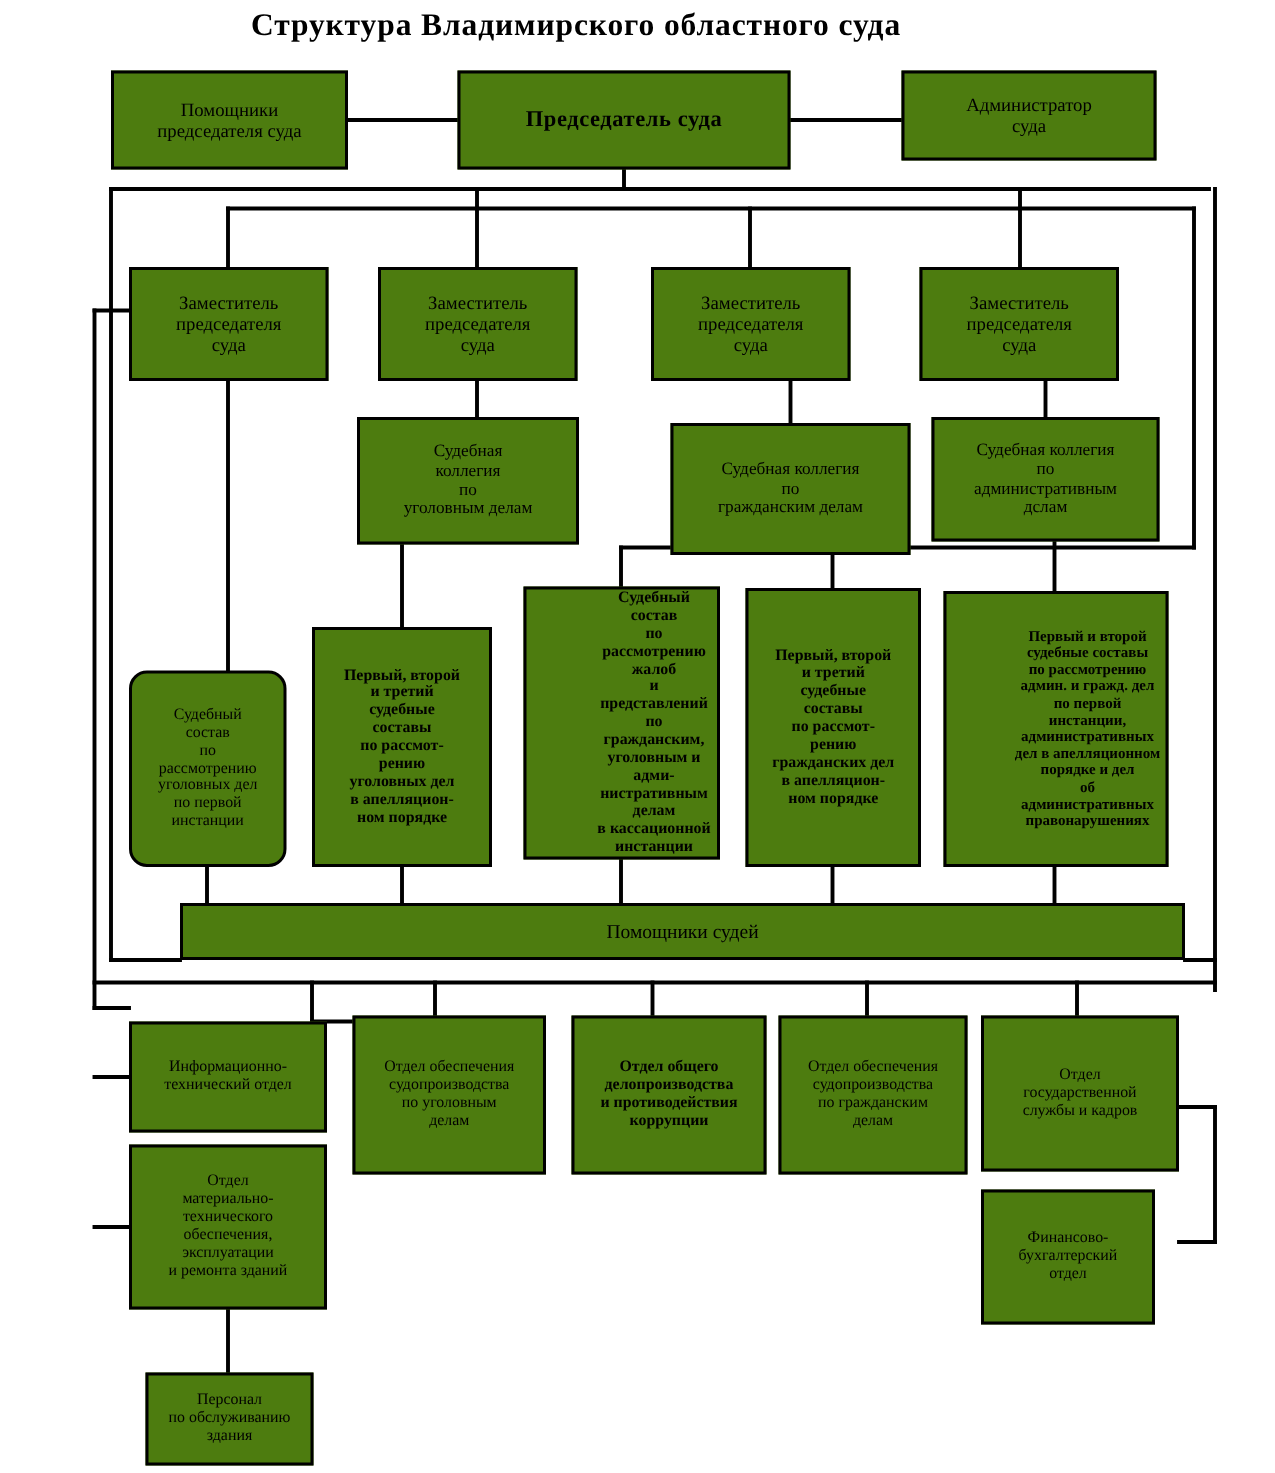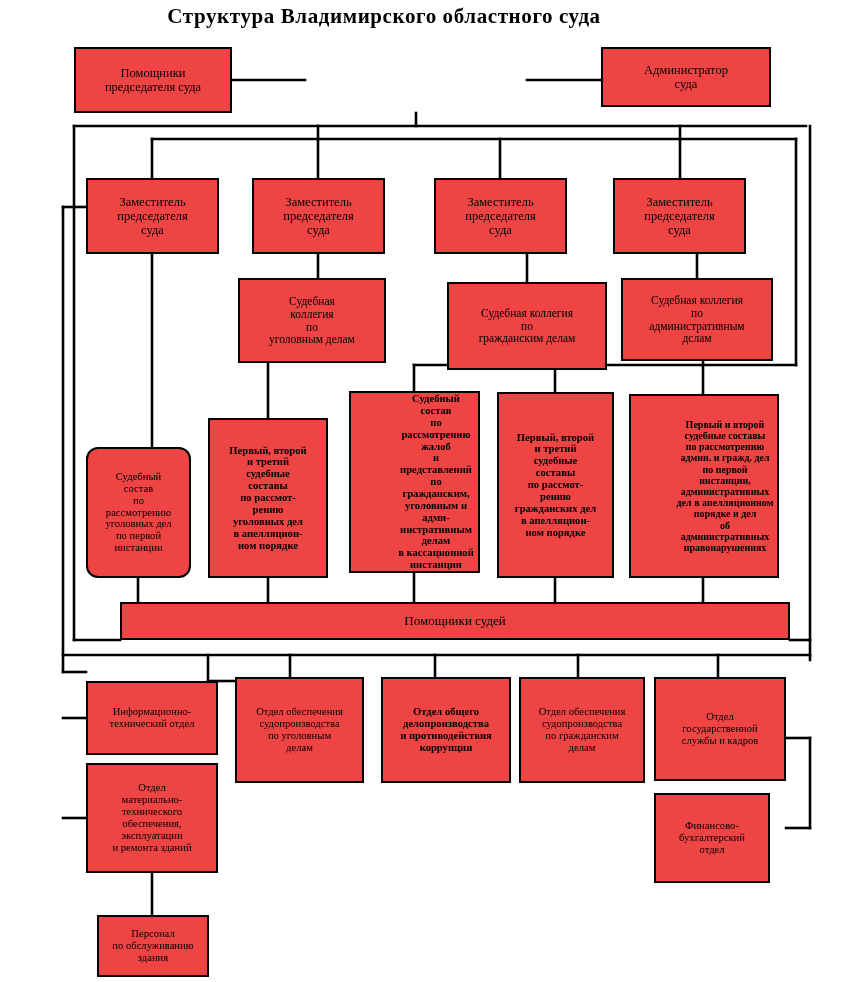--- a/index.html
+++ b/index.html
@@ -28,21 +28,21 @@
     font-size:21px;
     font-weight:bold;
     letter-spacing:0.6px;
     font-family:Liberation Serif, serif;
     margin-left:21px;
   }
   .node{
     position:absolute;
     box-sizing:border-box;
     border:2px solid #000000;
-    background:#ef4444;
+    background:#4d7c0f;
     display:flex;
     align-items:center;
     justify-content:center;
     text-align:center;
     padding:2px 3px;
     line-height:1.12;
     font-family:"Liberation Serif", serif;
     z-index:3;
   }
   .node .txt{ display:block; width:100%; white-space:pre-line; }
@@ -133,20 +133,23 @@
       <line x1="810" y1="738" x2="810" y2="828"></line>
       <line x1="786" y1="828" x2="810" y2="828"></line>
     </g>
   </svg>
 
   <div class="node n-md" style="left:74px;top:47px;width:158px;height:66px;">
     <span class="txt">Помощники
 председателя суда</span>
   </div>
 
+  <div class="node chair" style="left:305px;top:47px;width:222px;height:66px;">
+    <span class="txt">Председатель  суда</span>
+  </div>
 
   <div class="node n-md" style="left:601px;top:47px;width:170px;height:60px;">
     <span class="txt">Администратор
 суда</span>
   </div>
 
   <div class="node n-md" style="left:86px;top:178px;width:133px;height:76px;">
     <span class="txt">Заместитель
 председателя
 суда</span>

